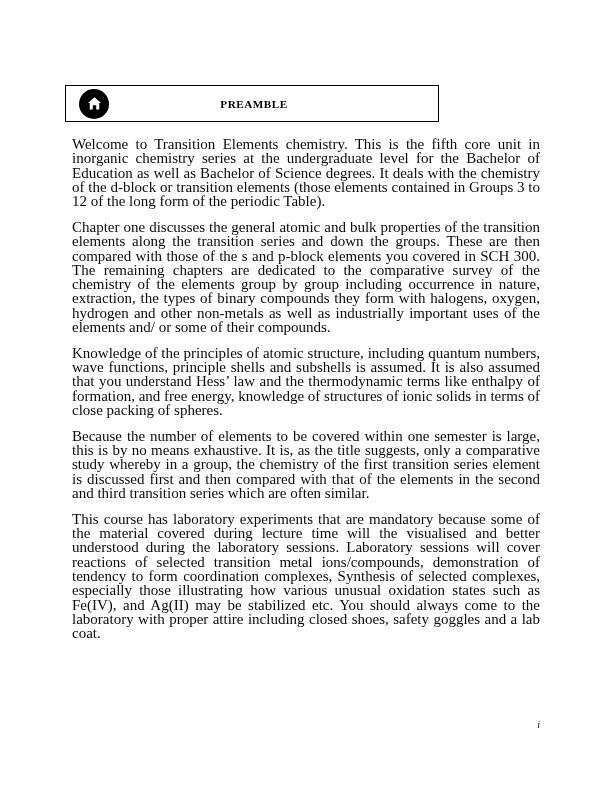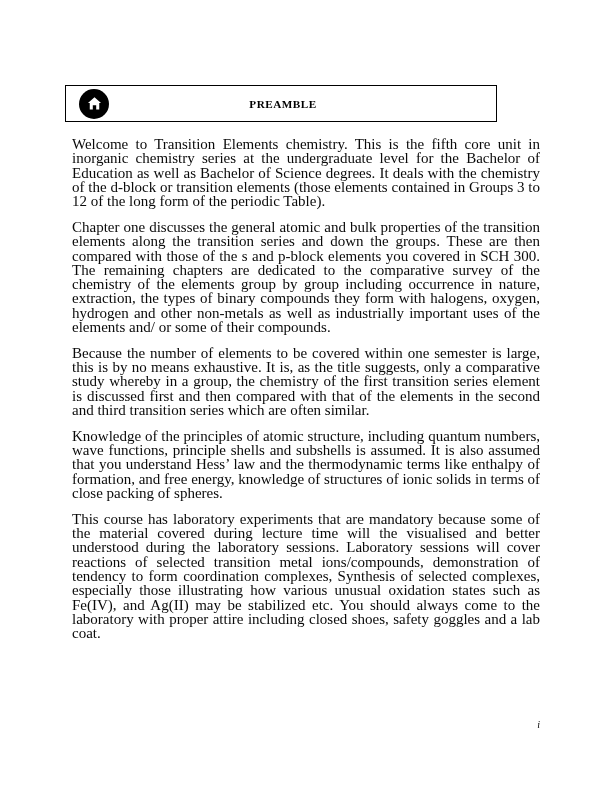--- a/index.html
+++ b/index.html
@@ -22,21 +22,21 @@
     top: 0;
     width: 612px;
     height: 792px;
   }
 
   
   .header-box {
     position: absolute;
     left: 65px;
     top: 85px;
-    width: 432px;
+    width: 374px;
     height: 37px;
     border: 1.3px solid #000000;
     box-sizing: border-box;
     display: flex;
     align-items: center;
   }
 
   .home-icon-cell {
     width: 56px;
     height: 100%;
@@ -121,20 +121,20 @@
       </div>
     </div>
     <div class="header-title-cell">
       <div class="header-title">PREAMBLE</div>
     </div>
   </div>
 
   <div class="body-text">
     <p>Welcome to Transition Elements chemistry. This is the fifth core unit in inorganic chemistry series at the undergraduate level for the Bachelor of Education as well as Bachelor of Science degrees.  It deals with the chemistry of the d-block or transition elements (those elements contained in Groups 3 to 12 of the long form of the periodic Table).</p>
     <p>Chapter one discusses the general atomic and bulk properties of the transition elements along the transition series and down the groups. These are then compared with those of the s and p-block elements you covered in SCH 300. The remaining chapters are dedicated to the comparative survey of the chemistry of the elements group by group including occurrence in nature, extraction, the types of binary compounds they form with halogens, oxygen, hydrogen and other non-metals as well as industrially important uses of the elements and/ or some of their compounds.</p>
+    <p>Knowledge of the principles of atomic structure, including quantum numbers, wave functions, principle shells and subshells is assumed. It is also assumed that you understand Hess’ law and the thermodynamic terms like enthalpy of formation, and free energy, knowledge of structures of ionic solids in terms of close packing of spheres.</p>
     <p>Because the number of elements to be covered within one semester is large, this is by no means exhaustive. It is, as the title suggests, only a comparative study whereby in a group, the chemistry of the first transition series element is discussed first and then compared with that of the elements in the second and third transition series which are often similar.</p>
-    <p>Knowledge of the principles of atomic structure, including quantum numbers, wave functions, principle shells and subshells is assumed. It is also assumed that you understand Hess’ law and the thermodynamic terms like enthalpy of formation, and free energy, knowledge of structures of ionic solids in terms of close packing of spheres.</p>
     <p>This course has laboratory experiments that are mandatory because some of the material covered during lecture time will the visualised and better understood during the laboratory sessions. Laboratory sessions will cover reactions of selected transition metal ions/compounds, demonstration of tendency to form coordination complexes, Synthesis of selected complexes, especially those illustrating how various unusual oxidation states such as Fe(IV), and Ag(II) may be stabilized etc. You should always come to the laboratory with proper attire including closed shoes, safety goggles and a lab coat.</p>
   </div>
 
   <div class="page-number">i</div>
 
 </div>
 
 </body></html>

